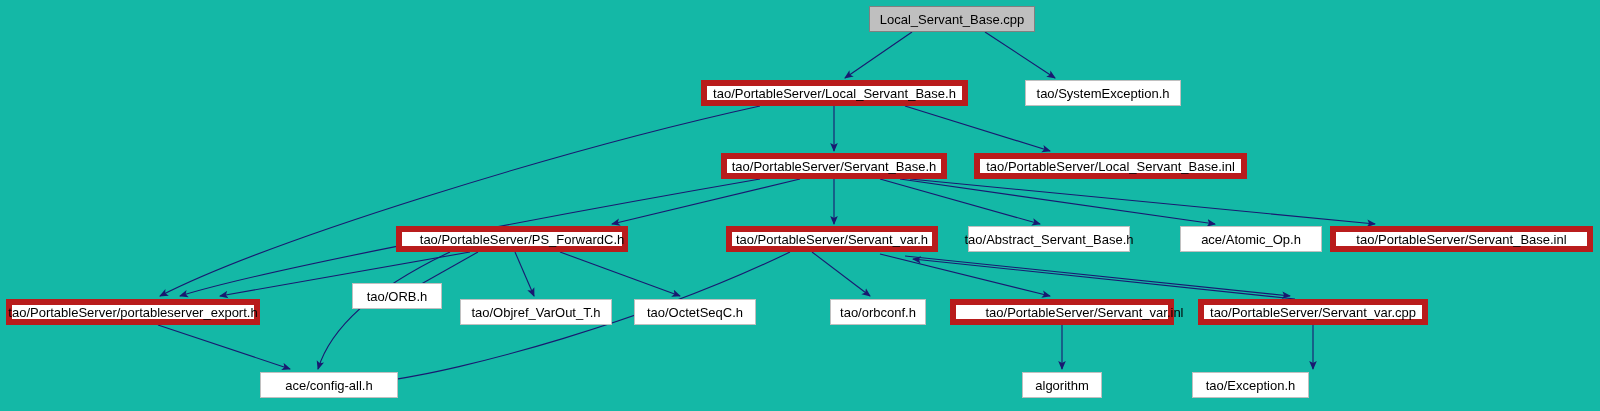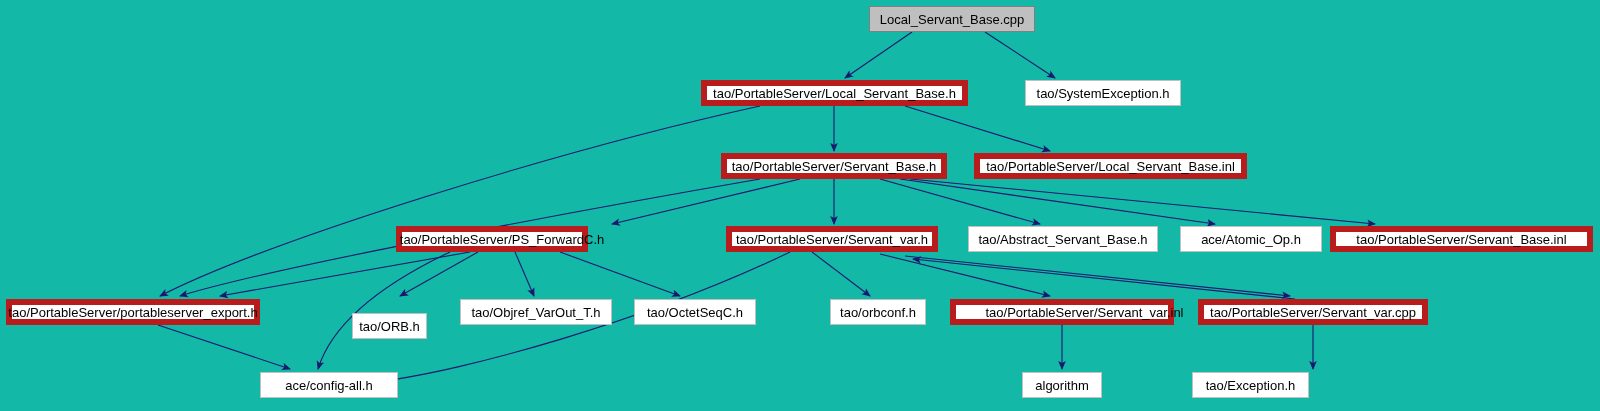--- a/index.html
+++ b/index.html
@@ -78,39 +78,39 @@
       </div>
       <div class="node" style="left: 993px; top: 80px; width: 156px; margin-left: 32px;">
         <span>tao/SystemException.h</span>
       </div>
       <div class="node strong" style="left: 721px; top: 153px; width: 226px;">
         <span>tao/PortableServer/Servant_Base.h</span>
       </div>
       <div class="node strong" style="left: 974px; top: 153px; width: 273px;">
         <span>tao/PortableServer/Local_Servant_Base.inl</span>
       </div>
-      <div class="node strong" style="left: 396px; top: 226px; width: 192px; padding-left: 20px;">
+      <div class="node strong" style="left: 396px; top: 226px; width: 232px; padding-left: 20px;">
         <span>tao/PortableServer/PS_ForwardC.h</span>
       </div>
       <div class="node strong" style="left: 726px; top: 226px; width: 212px;">
         <span>tao/PortableServer/Servant_var.h</span>
       </div>
-      <div class="node" style="left: 968px; top: 226px; width: 190px;">
+      <div class="node" style="left: 968px; top: 226px; width: 162px;">
         <span>tao/Abstract_Servant_Base.h</span>
       </div>
       <div class="node" style="left: 1180px; top: 226px; width: 142px;">
         <span>ace/Atomic_Op.h</span>
       </div>
       <div class="node strong" style="left: 1330px; top: 226px; width: 263px;">
         <span>tao/PortableServer/Servant_Base.inl</span>
       </div>
       <div class="node strong" style="left: 6px; top: 299px; width: 254px;">
         <span>tao/PortableServer/portableserver_export.h</span>
       </div>
-      <div class="node" style="left: 352px; top: 313px; width: 75px;">
+      <div class="node" style="left: 352px; top: 283px; width: 90px;">
         <span>tao/ORB.h</span>
       </div>
       <div class="node" style="left: 460px; top: 299px; width: 152px;">
         <span>tao/Objref_VarOut_T.h</span>
       </div>
       <div class="node" style="left: 634px; top: 299px; width: 122px;">
         <span>tao/OctetSeqC.h</span>
       </div>
       <div class="node" style="left: 830px; top: 299px; width: 96px;">
         <span>tao/orbconf.h</span>

